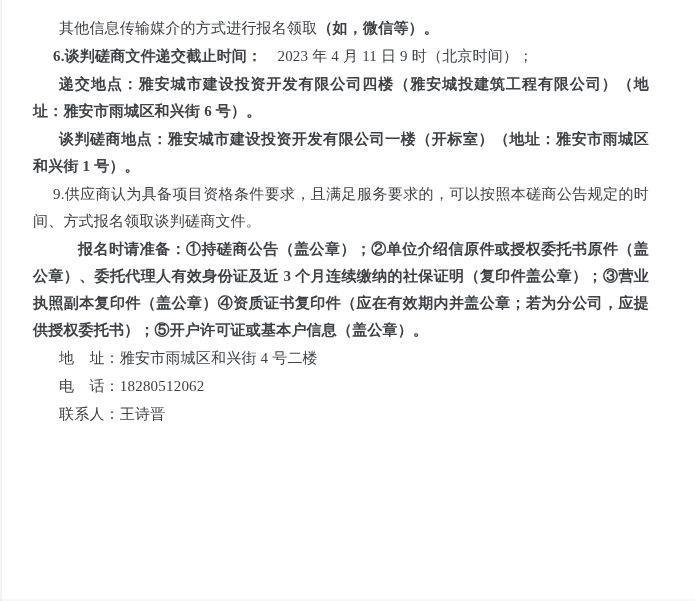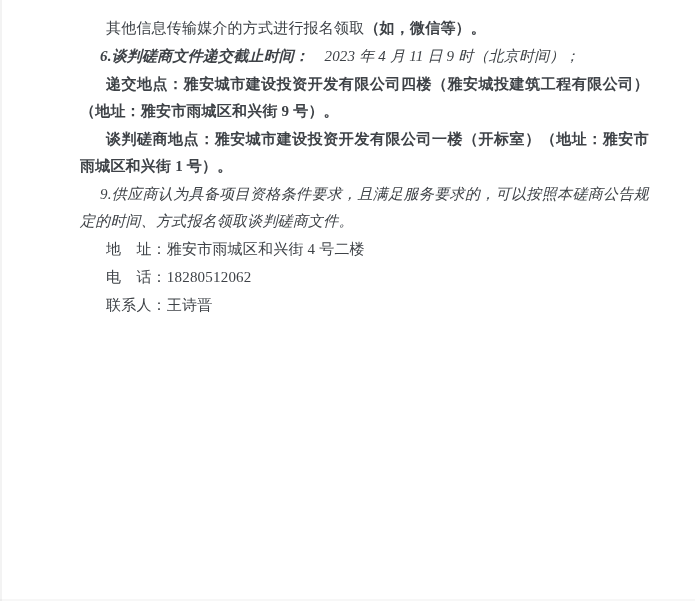--- a/index.html
+++ b/index.html
@@ -13,43 +13,44 @@
     background: #ffffff;
     font-family: "Liberation Serif", "DejaVu Serif", serif;
     color: var(--text-color, #3e4247);
     
     box-shadow: inset 2px 0 0 rgba(190,190,190,0.18), inset 0 -2px 0 rgba(190,190,190,0.12);
   }
   .doc-page {
     width: 100%;
     height: 100%;
     box-sizing: border-box;
-    padding: 15px 46px 0 80px;
+    padding: 15px 46px 0 33px;
   }
   p.para {
     margin: 0 0 1px 0;
     font-size: 15px;
     line-height: 27px;
     text-align: justify;
     letter-spacing: 0.2px;
     word-break: break-all;
   }
-  .indent-num  { text-indent: 20px; font-style: italic; }
+  .indent-num  { text-indent: 20px; }
   .indent-sub  { text-indent: 26px; }
   .indent-deep { text-indent: 45px; }
   .gap-top     { margin-top: 7px; }
   .seg.bold    { font-weight: 700; }
 </style>
 </head>
 <body style="background: rgb(255, 255, 255);">
 
 <div class="doc-page">
   <div class="doc-body">
       <p class="para indent-sub"><span class="seg">其他信息传输媒介的方式进行报名领取</span><span class="seg bold">（如，微信等）。</span></p>
       <p class="para indent-num"><span class="seg bold">6.谈判磋商文件递交截止时间：</span><span class="seg">　2023 年 4 月 11 日 9 时（北京时间）；</span></p>
-      <p class="para indent-sub"><span class="seg bold">递交地点：雅安城市建设投资开发有限公司四楼（雅安城投建筑工程有限公司）（地址：雅安市雨城区和兴街 9 号）。</span></p>
+      <p class="para indent-sub"><span class="seg bold">递交地点：雅安城市建设投资开发有限公司四楼（雅安城投建筑工程有限公司）（地址：雅安市雨城区和兴街 6 号）。</span></p>
       <p class="para indent-sub"><span class="seg bold">谈判磋商地点：雅安城市建设投资开发有限公司一楼（开标室）（地址：雅安市雨城区和兴街 1 号）。</span></p>
       <p class="para indent-num gap-top"><span class="seg">9.供应商认为具备项目资格条件要求，且满足服务要求的，可以按照本磋商公告规定的时间、方式报名领取谈判磋商文件。</span></p>
+      <p class="para indent-deep gap-top"><span class="seg bold">报名时请准备：①持磋商公告（盖公章）；②单位介绍信原件或授权委托书原件（盖公章）、委托代理人有效身份证及近 3 个月连续缴纳的社保证明（复印件盖公章）；③营业执照副本复印件（盖公章）④资质证书复印件（应在有效期内并盖公章；若为分公司，应提供授权委托书）；⑤开户许可证或基本户信息（盖公章）。</span></p>
       <p class="para indent-sub"><span class="seg">地　址：雅安市雨城区和兴街 4 号二楼</span></p>
       <p class="para indent-sub gap-top"><span class="seg">电　话：18280512062</span></p>
       <p class="para indent-sub gap-top"><span class="seg">联系人：王诗晋</span></p>
     </div>
 </div>
 
 </body></html>

